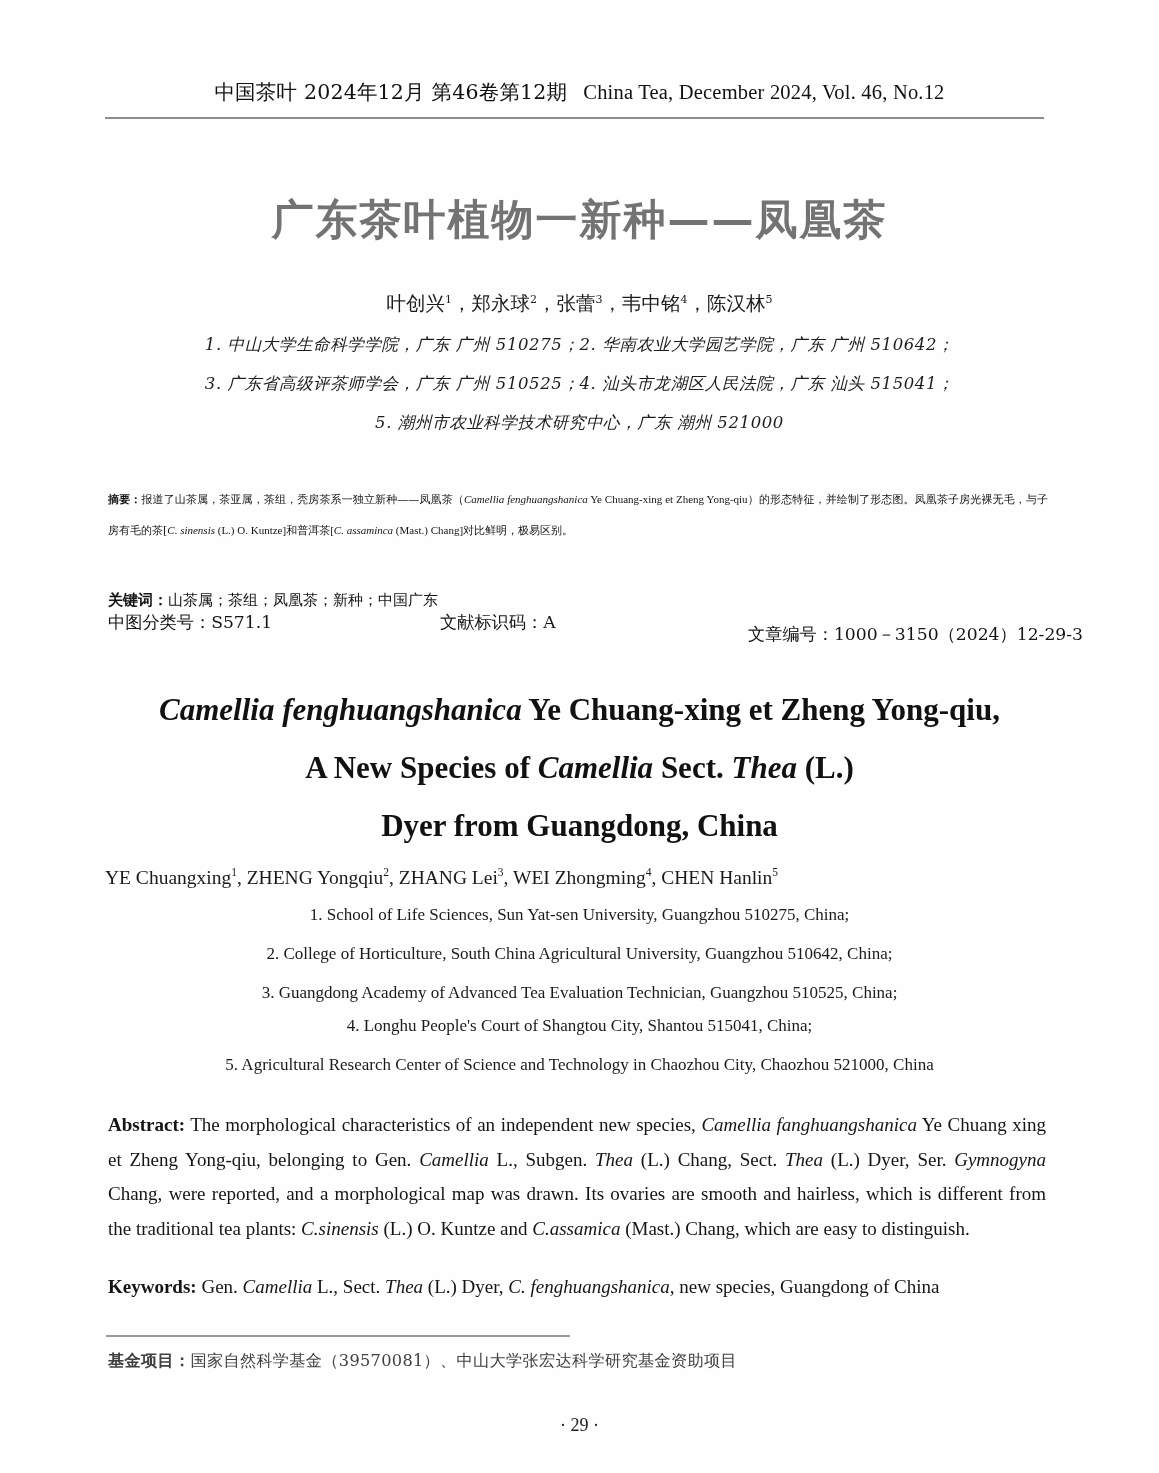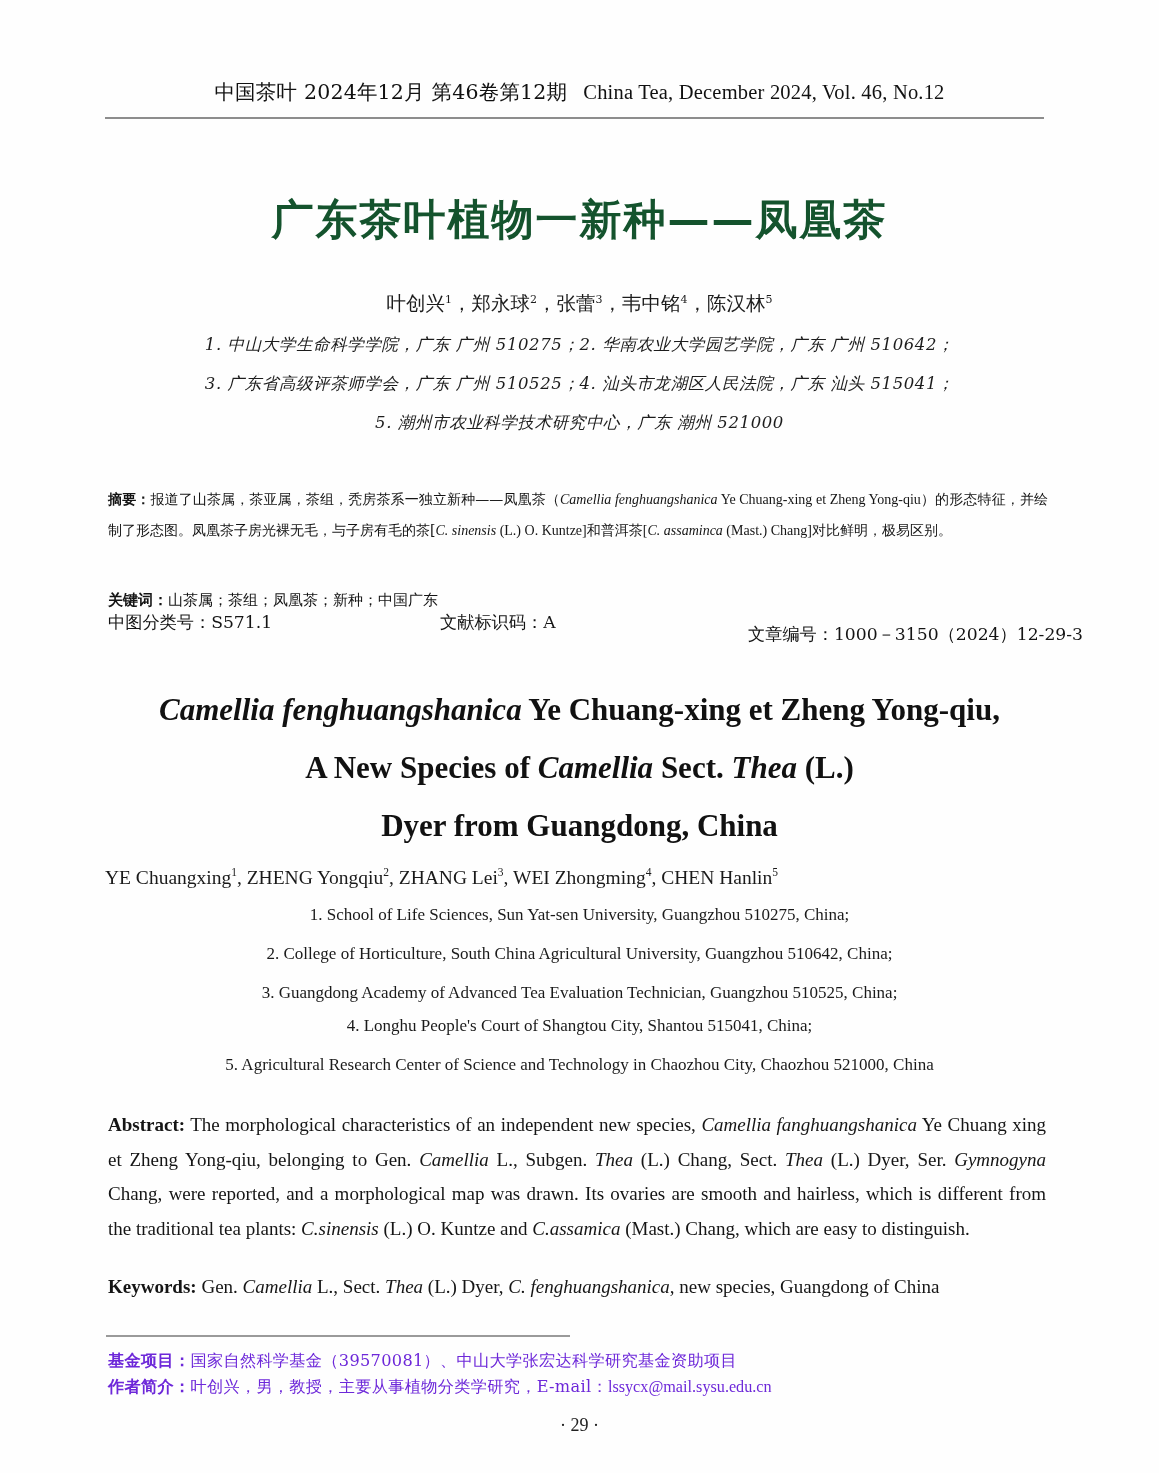--- a/index.html
+++ b/index.html
@@ -50,21 +50,21 @@
   .cn-title {
     position: absolute;
     left: 105px;
     top: 192px;
     width: 949px;
     text-align: center;
     font-size: 42px;
     font-weight: 700;
     letter-spacing: 2px;
     font-family: "DejaVu Serif", "Liberation Serif", serif;
-    color: #14532d;
+    color: #737373;
   }
 
   
   .cn-authors {
     position: absolute;
     left: 105px;
     top: 290px;
     width: 949px;
     text-align: center;
     font-size: 19.5px;
@@ -88,21 +88,21 @@
   .cn-affil.l1 { top: 334px; }
   .cn-affil.l2 { top: 373px; }
   .cn-affil.l3 { top: 412px; }
 
   
   .cn-abs {
     position: absolute;
     left: 108px;
     top: 484px;
     width: 940px;
-    font-size: 14px;
+    font-size: 11px;
     line-height: 31px;
     text-align: justify;
     font-family: "DejaVu Serif", "Liberation Serif", serif;
     color: #141414;
   }
   .cn-abs b { font-weight: 700; }
   .cn-abs i { font-style: italic; font-family: "Liberation Serif", serif; }
   .cn-abs .en { font-family: "Liberation Serif", serif; }
 
   .cn-kw {
@@ -215,21 +215,21 @@
     width: 464px;
     height: 2px;
     background: #9a9a9a;
   }
   .footnote {
     position: absolute;
     left: 108px;
     width: 940px;
     font-size: 16.2px;
     font-family: "DejaVu Serif", "Liberation Serif", serif;
-    color: #6d28d9;
+    color: #404040;
     letter-spacing: 0.3px;
     white-space: nowrap;
   }
   .footnote.f1 { top: 1350px; }
   .footnote.f2 { top: 1376px; }
   .footnote b { font-weight: 700; }
   .footnote .en { font-family: "Liberation Serif", serif; letter-spacing: 0; }
 
   
   .pagenum {
@@ -300,19 +300,16 @@
   </div>
 
   <div class="en-kw">
     <b>Keywords:</b><span> Gen. </span><i>Camellia</i><span> L., Sect. </span><i>Thea</i><span> (L.) Dyer, </span><i>C. fenghuangshanica</i><span>, new species, Guangdong of China</span>
   </div>
 
   <div class="foot-rule"></div>
   <div class="footnote f1">
     <b>基金项目：</b><span>国家自然科学基金（39570081）、中山大学张宏达科学研究基金资助项目</span>
   </div>
-  <div class="footnote f2">
-    <b>作者简介：</b><span>叶创兴，男，教授，主要从事植物分类学研究，E-mail：</span><span class="en">lssycx@mail.sysu.edu.cn</span>
-  </div>
 
   <div class="pagenum">· 29 ·</div>
 
 </div>
 
 </body></html>

